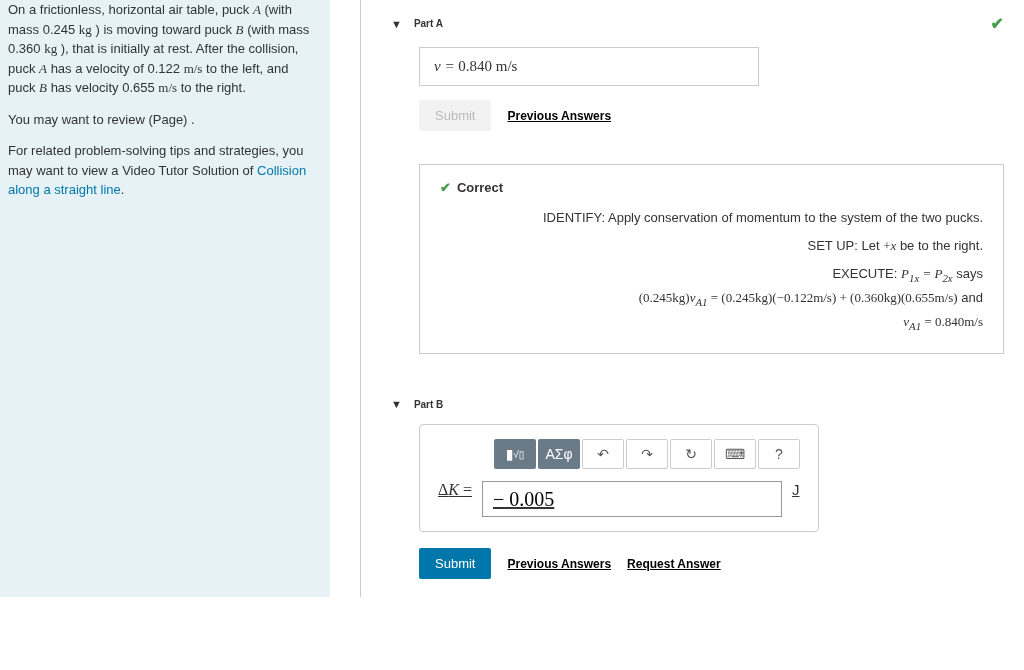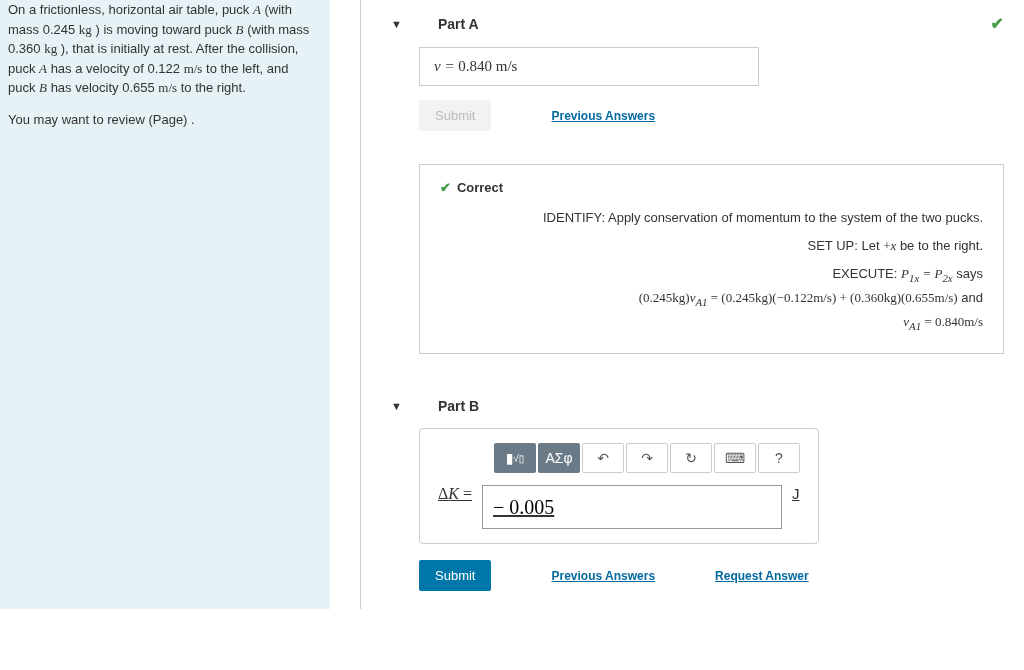--- a/index.html
+++ b/index.html
@@ -5,54 +5,57 @@
 * { box-sizing: border-box; margin: 0; padding: 0; }
 body { font-family: Arial, Helvetica, sans-serif; font-size: 13px; color: #333; background: #fff; }
 .container { display: flex; width: 1024px; }
 .left-panel { width: 330px; background: #e6f2f5; padding: 0 12px 12px 8px; line-height: 1.5; }
 .left-panel p { margin-bottom: 12px; }
 .left-panel a { color: #0077aa; text-decoration: none; }
 .divider { width: 1px; background: #ccc; margin: 0 30px 0 30px; }
 .right-panel { flex: 1; padding: 0 20px 0 0; }
 .part-header { display: flex; align-items: center; padding: 14px 0; }
 .part-header .tri { margin-right: 12px; font-size: 11px; }
-.part-header .title { font-weight: bold; font-size: 14px; flex: 1; margin-left: 24px; }
+.part-header .title { font-weight: bold; font-size: 10px; flex: 1; }
 .part-header .check { color: #4a9d4a; font-size: 16px; font-weight: bold; }
 .part-body { padding: 0 0 0 28px; }
 .question { margin: 6px 0 18px 0; }
 .answer-box { border: 1px solid #ccc; border-radius: 0; padding: 10px 14px; display: inline-block; min-width: 340px; margin-bottom: 14px; font-family: 'Times New Roman', serif; font-size: 15px; font-style: italic; }
 .submit-row { display: flex; align-items: center; gap: 16px; margin-bottom: 18px; }
 .btn-submit-disabled { background: #f2f2f2; color: #bbb; border: none; padding: 8px 16px; font-size: 13px; border-radius: 2px; }
 .btn-submit { background: #0077aa; color: #fff; border: none; padding: 8px 16px; font-size: 13px; border-radius: 2px; cursor: pointer; }
-.link { color: #0369a1; text-decoration: underline; font-size: 12px; font-weight: bold; cursor: pointer; margin-left: 44px; }
+.link { color: #000000; text-decoration: underline; font-size: 12px; font-weight: bold; cursor: pointer; }
 .feedback-box { border: 1px solid #ccc; border-radius: 0; padding: 12px 20px; margin-bottom: 30px; line-height: 1.7; margin-top: 33px; }
 .feedback-box .correct-line { font-weight: bold; margin-bottom: 8px; }
 .feedback-box .correct-line .chk { color: #4a9d4a; margin-right: 6px; }
 .feedback-box p { margin-bottom: 6px; font-size: 13px; text-align: right; }
 .math { font-family: 'Times New Roman', serif; }
 .mi { font-style: italic; }
 .input-panel { border: 1px solid #ccc; border-radius: 4px; padding: 14px 18px; display: inline-block; margin-bottom: 16px; }
 .toolbar { display: flex; gap: 2px; margin-bottom: 12px; margin-left: 56px; }
 .tool-btn { background: #6b7a87; color: #fff; border: none; width: 42px; height: 30px; display: flex; align-items: center; justify-content: center; font-size: 14px; cursor: pointer; border-radius: 2px; }
 .tool-btn.light { background: #fff; color: #555; border: 1px solid #ccc; }
 .input-row { display: flex; align-items: flex-start; gap: 10px; text-decoration: underline; }
 .input-row .lbl { font-family: 'Times New Roman', serif; font-size: 16px; }
-.input-field { border: 1px solid #999; padding: 6px 10px; width: 300px; height: 44px; font-family: 'Times New Roman', serif; font-size: 20px; }
+.input-field { border: 1px solid #999; padding: 6px 10px; width: 300px; height: 36px; font-family: 'Times New Roman', serif; font-size: 20px; }
 .unit { font-size: 15px; }
 .rm { font-style: normal; }
 </style>
 </head>
 <body>
 
 <div class="container">
   <div class="left-panel">
     <p>
       <span>On a frictionless, horizontal air table, puck </span><span class="math mi">A</span><span> (with mass 0.245 </span><span class="math">kg</span><span> ) is moving toward puck </span><span class="math mi">B</span><span> (with mass 0.360 </span><span class="math">kg</span><span> ), that is initially at rest. After the collision, puck </span><span class="math mi">A</span><span> has a velocity of 0.122 </span><span class="math">m/s</span><span> to the left, and puck </span><span class="math mi">B</span><span> has velocity 0.655 </span><span class="math">m/s</span><span> to the right.</span>
     </p>
     <p>You may want to review (Page) .</p>
+    <p>
+      <span>For related problem-solving tips and strategies, you may want to view a Video Tutor Solution of </span><a href="#">Collision along a straight line</a><span>.</span>
+    </p>
   </div>
 
   <div class="divider"></div>
 
   <div class="right-panel">
 
     <div class="part-header">
       <span class="tri">▼</span>
       <span class="title">Part A</span>
       <span class="check">✔</span>

